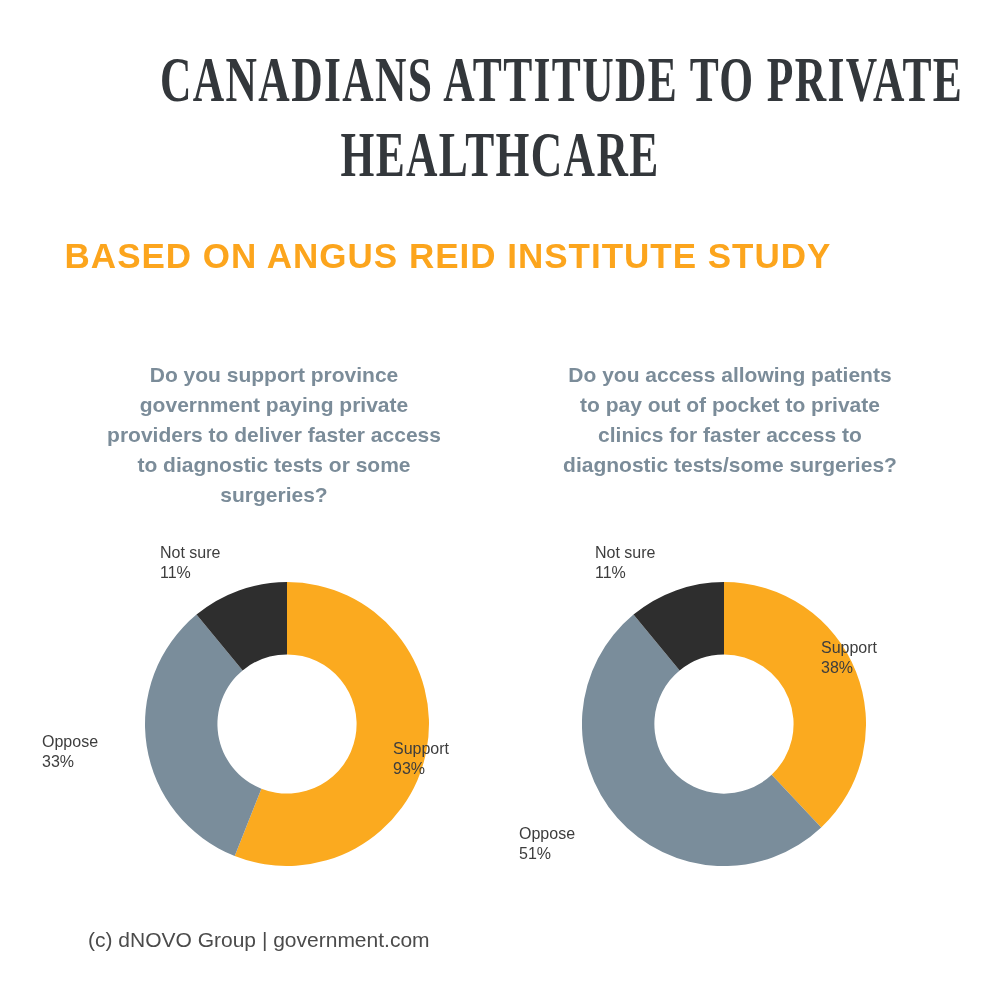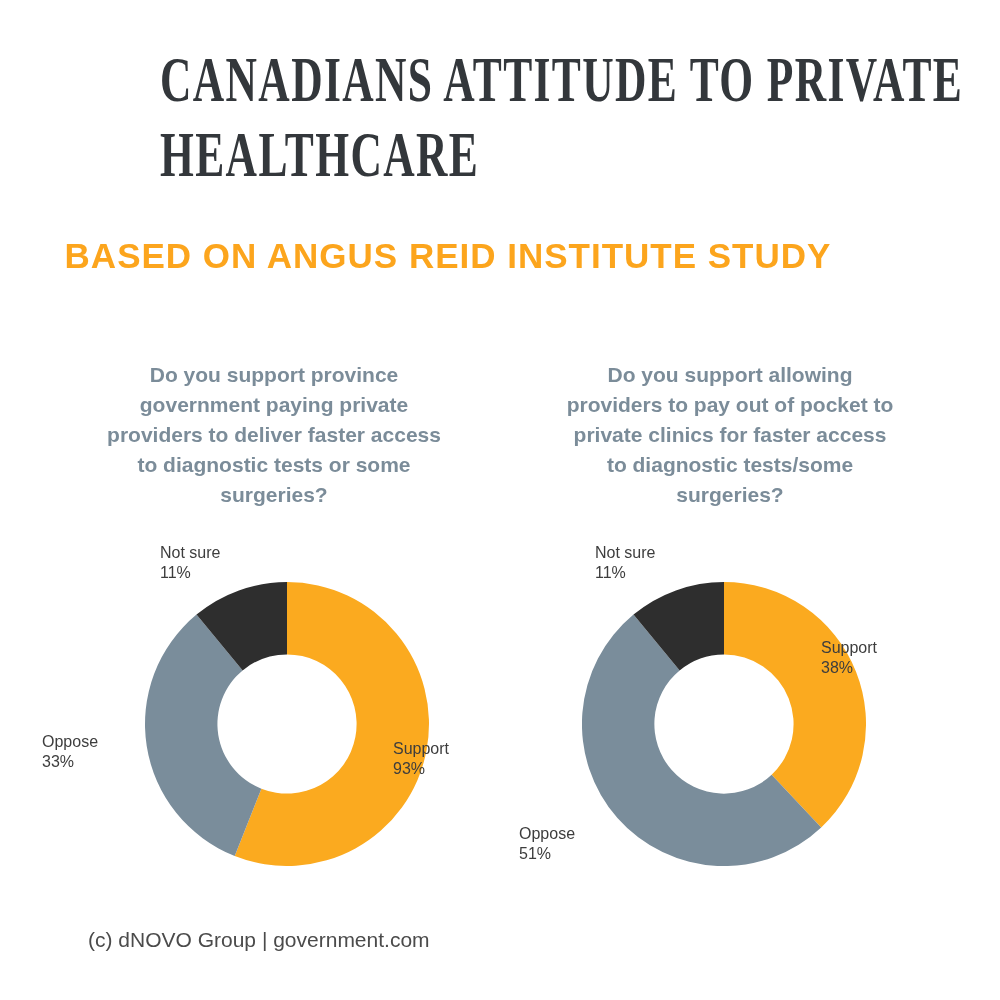--- a/index.html
+++ b/index.html
@@ -9,21 +9,21 @@
     width: 1000px;
     height: 1000px;
     background: var(--background, #fff);
     overflow: hidden;
   }
   .title-block {
     position: absolute;
     top: 42px;
     left: 0;
     width: 1000px;
-    text-align: left;
+    text-align: center;
     color: var(--title, #33373B);
   }
   .title-line {
     display: block;
     font-family: "Liberation Serif", serif;
     font-weight: 700;
     font-size: 64px;
     line-height: 75px;
     letter-spacing: 2px;
     transform: scaleX(0.68);
@@ -84,21 +84,21 @@
 <div class="stage">
 
   <div class="title-block">
     <span class="title-line">CANADIANS ATTITUDE TO PRIVATE</span>
     <span class="title-line">HEALTHCARE</span>
   </div>
 
   <div class="subtitle">BASED ON ANGUS REID INSTITUTE STUDY</div>
 
   <div class="question left">Do you support province government paying private providers to deliver faster access to diagnostic tests or some surgeries?</div>
-  <div class="question right">Do you support allowing providers to pay out of pocket to private clinics for faster access to diagnostic tests/some surgeries?</div>
+  <div class="question right">Do you access allowing patients to pay out of pocket to private clinics for faster access to diagnostic tests/some surgeries?</div>
 
   <svg class="donut-svg left" viewBox="0 0 284 284">
       <path d="M142.00,0.00 A142,142 0 1 1 89.73,274.03 L116.39,206.69 A69.58,69.58 0 1 0 142.00,72.42 Z" fill="#FBAA1F"></path>
       <path d="M89.73,274.03 A142,142 0 0 1 51.49,32.59 L97.65,88.39 A69.58,69.58 0 0 0 116.39,206.69 Z" fill="#7A8D9B"></path>
       <path d="M51.49,32.59 A142,142 0 0 1 142.00,0.00 L142.00,72.42 A69.58,69.58 0 0 0 97.65,88.39 Z" fill="#2E2E2E"></path>
     </svg>
   <svg class="donut-svg right" viewBox="0 0 284 284">
       <path d="M142.00,0.00 A142,142 0 0 1 239.21,245.51 L189.63,192.72 A69.58,69.58 0 0 0 142.00,72.42 Z" fill="#FBAA1F"></path>
       <path d="M239.21,245.51 A142,142 0 1 1 51.49,32.59 L97.65,88.39 A69.58,69.58 0 1 0 189.63,192.72 Z" fill="#7A8D9B"></path>
       <path d="M51.49,32.59 A142,142 0 0 1 142.00,0.00 L142.00,72.42 A69.58,69.58 0 0 0 97.65,88.39 Z" fill="#2E2E2E"></path>

